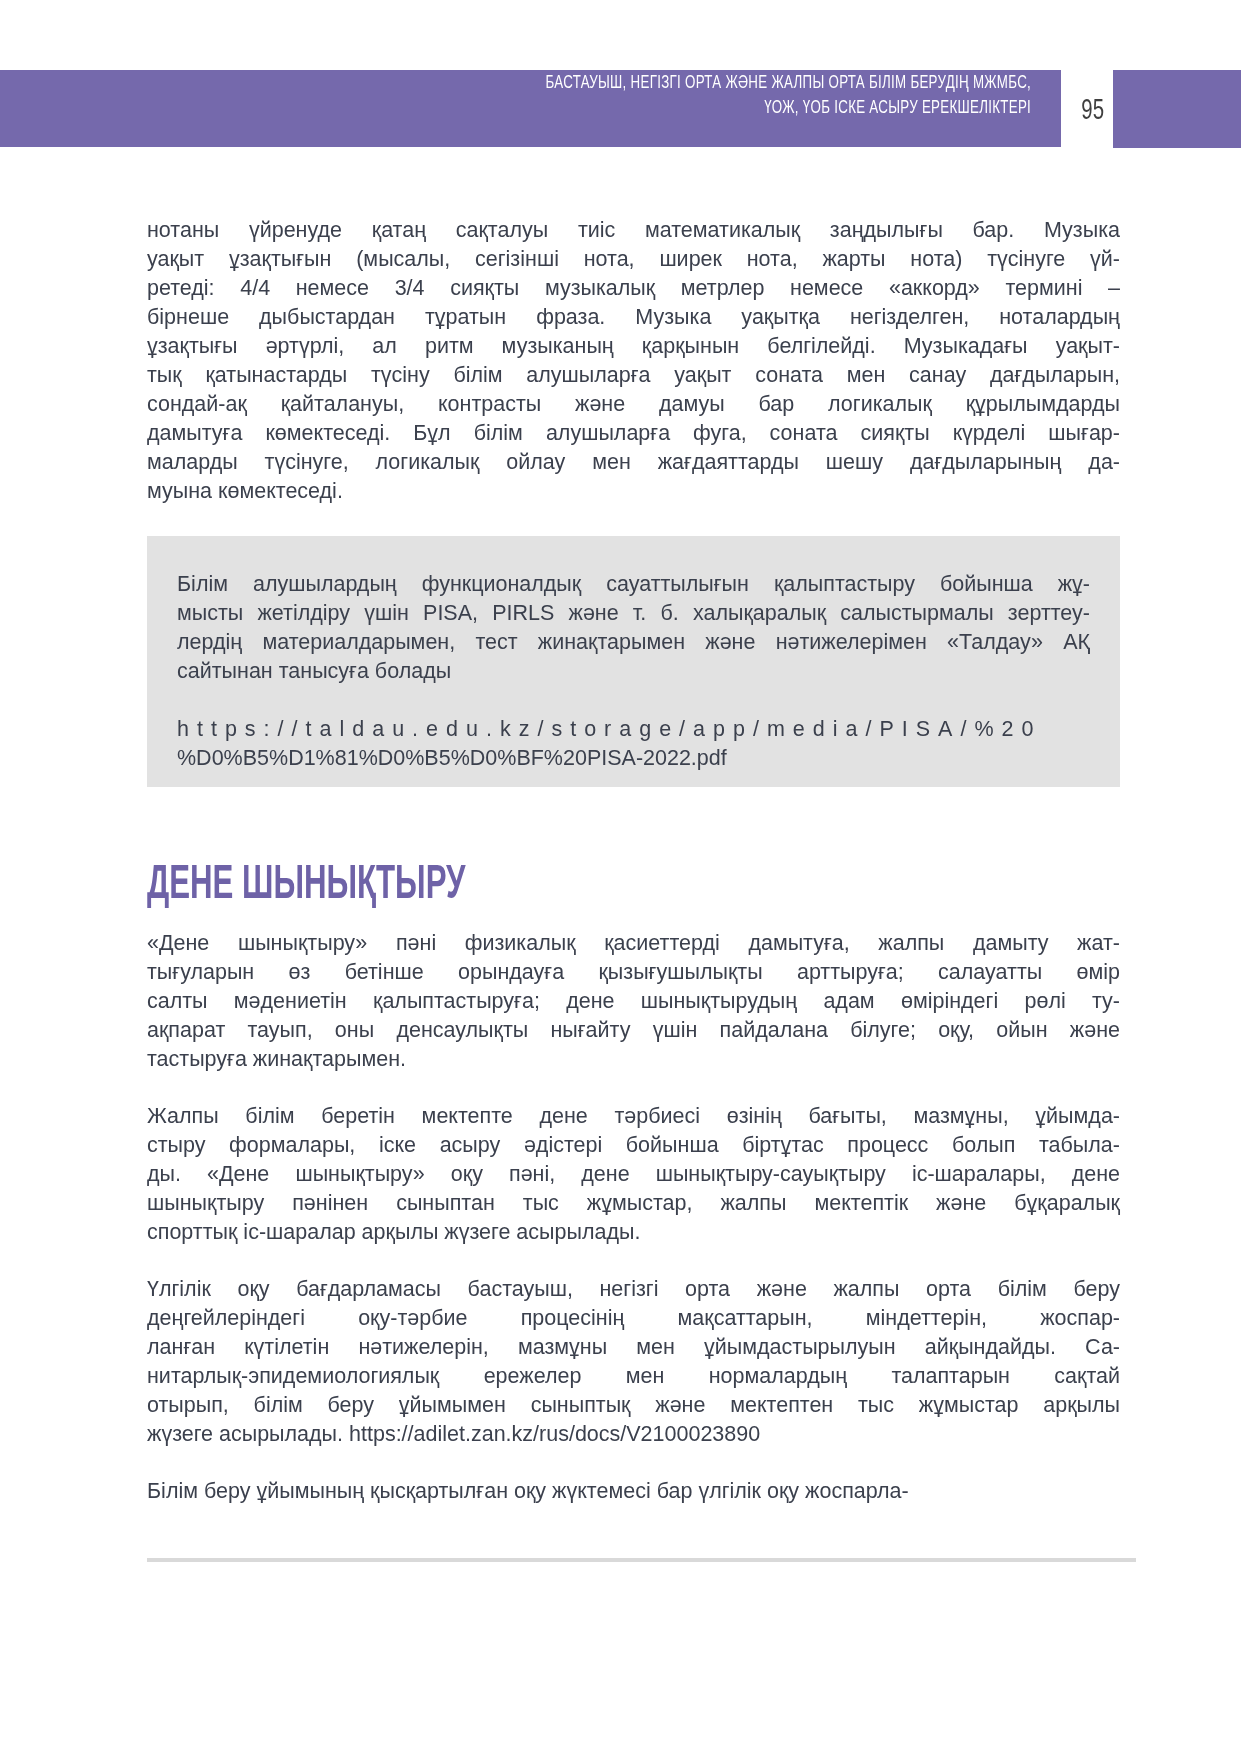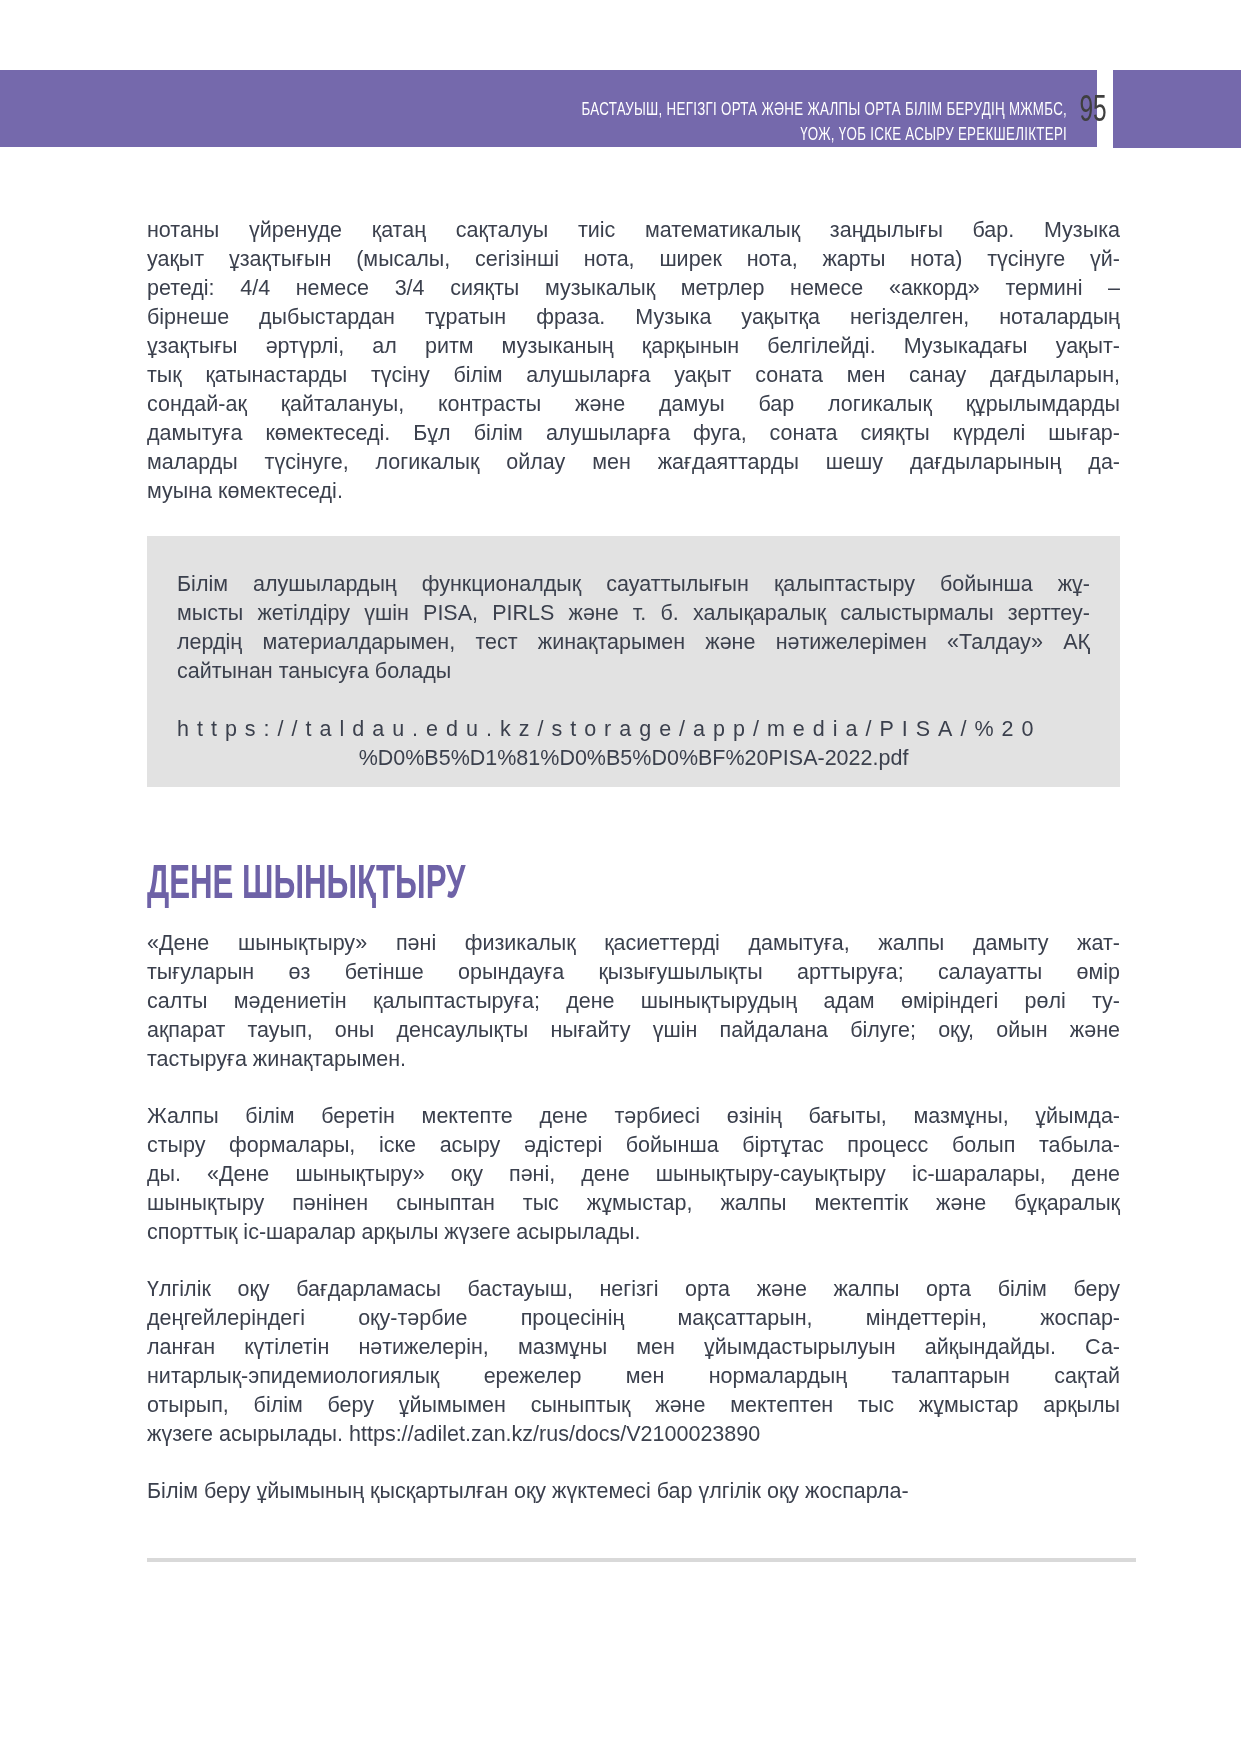--- a/index.html
+++ b/index.html
@@ -9,36 +9,36 @@
     background: #ffffff;
     font-family: "Liberation Sans", sans-serif;
     overflow: hidden;
   }
 
   
   .header-bar {
     position: absolute; left: 0; top: 70px;
     width: 1061px; height: 77px;
     background: #7569ac;
-    display: flex; align-items: flex-end; justify-content: flex-end; padding-left: 36px;
+    display: flex; align-items: flex-start; justify-content: flex-end;
   }
   .header-title {
     color: #ffffff;
     text-align: right;
     font-size: 18px; line-height: 25px;
     font-weight: 400; letter-spacing: .4px;
     transform: scaleX(.74); transform-origin: 100% 50%;
     margin-right: 30px;
     white-space: nowrap;
   }
   .pageno {
     position: absolute; left: 1061px; top: 70px;
     width: 64px; height: 77px;
     display: flex; align-items: center; justify-content: center;
-    color: #3f3f3f; font-size: 36px; font-weight: 400;
+    color: #3f3f3f; font-size: 30px; font-weight: 400;
   }
   .pageno span { display: inline-block; transform: scaleX(.68); }
   .header-tab {
     position: absolute; left: 1113px; top: 70px;
     width: 128px; height: 78px;
     background: #7569ac;
   }
 
   
   .content {
@@ -57,21 +57,21 @@
     margin-top: 30px;
     background: #e2e2e2;
     padding: 34px 30px 14px 30px;
   }
   .url { margin-top: 29px; }
   .url-l1 {
     letter-spacing: 8px;
     text-align: justify; text-align-last: justify;
     white-space: nowrap;
   }
-  .url-l2 { text-align: center; }
+  .url-l2 { text-align: left; }
 
   h1.section {
     font-size: 48px; line-height: 38px;
     margin: 76px 0 0 0;
     color: #6e62a7;
     font-weight: 700;
     transform: scaleX(.65); transform-origin: 0 50%;
     white-space: nowrap;
     letter-spacing: 0;
   }

